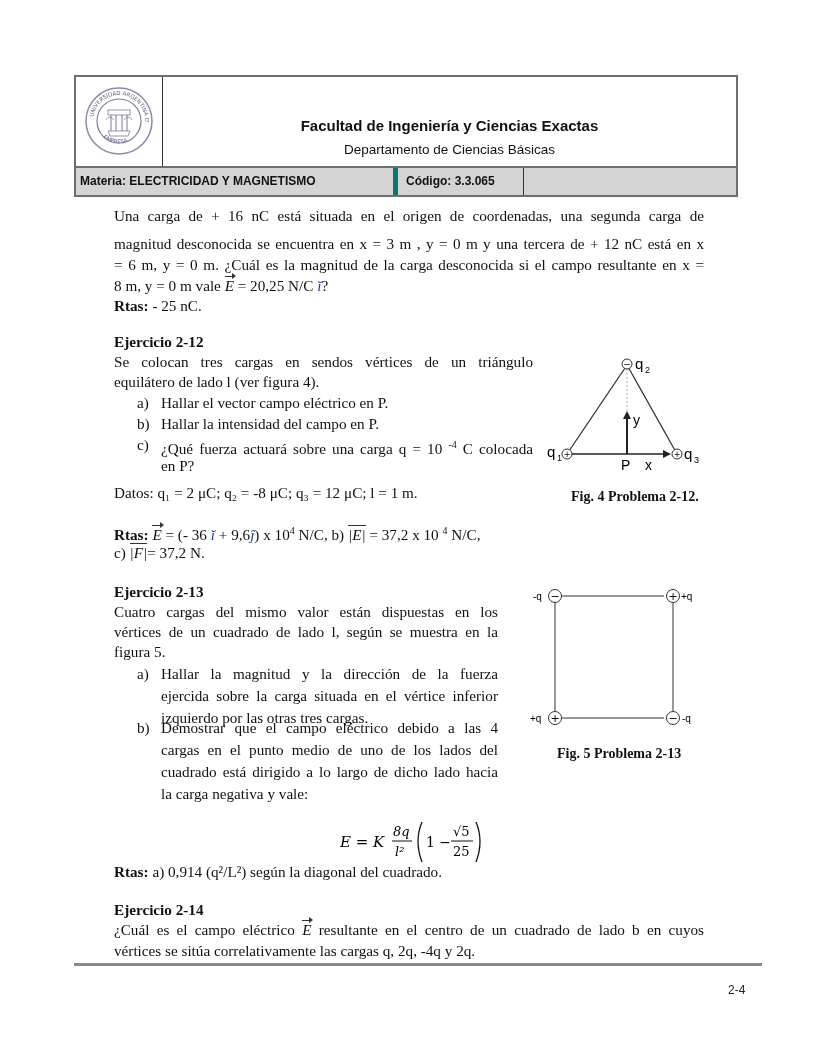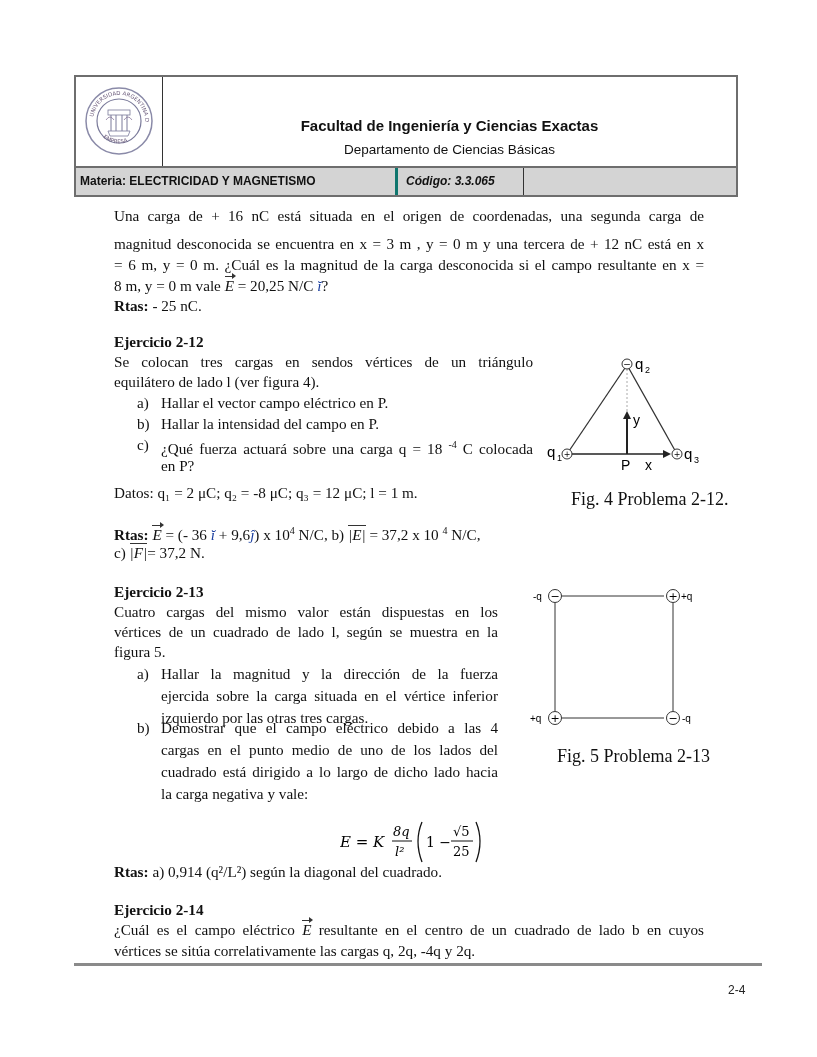--- a/index.html
+++ b/index.html
@@ -9,32 +9,32 @@
          border: 2px solid #6e6e6e; box-sizing: border-box; background: #fff; }
   .hdr .top { position: absolute; left: 0; top: 0; right: 0; height: 89px; border-bottom: 2px solid #6e6e6e; }
   .hdr .logo-cell { position: absolute; left: 0; top: 0; width: 86px; height: 89px; border-right: 1px solid #333; }
   .hdr .title-cell { position: absolute; left: 87px; top: 0; right: 0; height: 89px; text-align: center;
          font-family: "Liberation Sans", sans-serif; margin-top: 13px; }
   .hdr .t1 { position: absolute; left: 0; right: 0; top: 27px; font-size: 15px; font-weight: bold; color: #111; }
   .hdr .t2 { position: absolute; left: 0; right: 0; top: 52px; font-size: 13.5px; color: #111; }
   .hdr .bot { position: absolute; left: 0; right: 0; top: 91px; bottom: 0; background: #d4d4d4;
          font-family: "Liberation Sans", sans-serif; font-size: 12px; font-weight: bold; }
   .hdr .bot .c { position: absolute; top: 0; bottom: 0; line-height: 27px; padding-left: 4px; box-sizing: border-box; }
-  .hdr .bot .c1 { left: 0; width: 322px; border-right: 3px solid #0f766e; }
-  .hdr .bot .c2 { left: 322px; width: 126px; border-right: 1px solid #333; padding-left: 8px; font-style: italic; }
+  .hdr .bot .c1 { left: 0; width: 322px; border-right: 5px solid #0f766e; }
+  .hdr .bot .c2 { left: 322px; width: 126px; border-right: 1px solid #333; padding-left: 8px; }
   .hdr .bot .c3 { left: 448px; right: 0; }
   .logo { position: absolute; left: 8px; top: 9px; width: 70px; height: 70px; }
 
   .p { position: absolute; font-size: 15.2px; line-height: 20.5px; text-align: justify; }
   .p b { font-weight: bold; }
   .just { text-align: justify; text-align-last: justify; }
   .li { position: absolute; font-size: 15.2px; line-height: 20.5px; }
   .li .lbl { position: absolute; left: 0; top: 0; }
   .li .txt { position: absolute; left: 24px; top: 0; right: 0; text-align: justify; }
-  .cap { position: absolute; font-size: 18px; font-weight: normal; }
+  .cap { position: absolute; font-size: 14px; font-weight: bold; }
   .vec { font-style: italic; position: relative; display: inline-block; }
   .vec::before { content: ""; position: absolute; left: 0; right: 0; top: 0px; border-top: 1px solid #333; }
   .vec::after { content: ""; position: absolute; right: -2px; top: -3px; border-left: 4px solid #333;
          border-top: 3px solid transparent; border-bottom: 3px solid transparent; }
   .abs-bar { border-top: 1px solid #333; }
   .unitv { color: #1b3fa0; font-style: italic; }
   sup { font-size: 10px; }
   .footline { position: absolute; left: 74px; top: 963px; width: 688px; height: 3px; background: #8a8a8a; }
   .pagenum { position: absolute; left: 728px; top: 983px; font-family: "Liberation Sans", sans-serif; font-size: 12px; color: #222; }
   .formula { position: absolute; left: 340px; top: 818px; font-family: "DejaVu Serif", serif; font-size: 15px; }
@@ -94,21 +94,21 @@
 <div class="li" style="left:137px; top:393px; width:396px; height:20px;">
   <span class="lbl">a)</span>
   <span class="txt">Hallar el vector campo eléctrico en P.</span>
 </div>
 <div class="li" style="left:137px; top:414px; width:396px; height:20px;">
   <span class="lbl">b)</span>
   <span class="txt">Hallar la intensidad del campo en P.</span>
 </div>
 <div class="li" style="left:137px; top:435px; width:396px; height:42px;">
   <span class="lbl">c)</span>
-  <span class="txt" style="text-align:justify;text-align-last:justify;"><span>¿Qué fuerza actuará sobre una carga q = 18 </span><sup>-4</sup><span> C colocada</span></span>
+  <span class="txt" style="text-align:justify;text-align-last:justify;"><span>¿Qué fuerza actuará sobre una carga q = 10 </span><sup>-4</sup><span> C colocada</span></span>
   <span class="txt" style="top:21px;">en P?</span>
 </div>
 
 <svg style="position:absolute; left:545px; top:355px;" width="160" height="120" viewBox="0 0 160 120">
   <line x1="22" y1="99" x2="82" y2="10" stroke="#333" stroke-width="1.3"></line>
   <line x1="82" y1="10" x2="132" y2="99" stroke="#333" stroke-width="1.3"></line>
   <line x1="82" y1="14" x2="82" y2="60" stroke="#aaa" stroke-width="1" stroke-dasharray="2,2"></line>
   <line x1="26" y1="99" x2="118" y2="99" stroke="#222" stroke-width="1.5"></line>
   <polygon points="118,95 126,99 118,103" fill="#222"></polygon>
   <line x1="82" y1="99" x2="82" y2="62" stroke="#222" stroke-width="2"></line>

